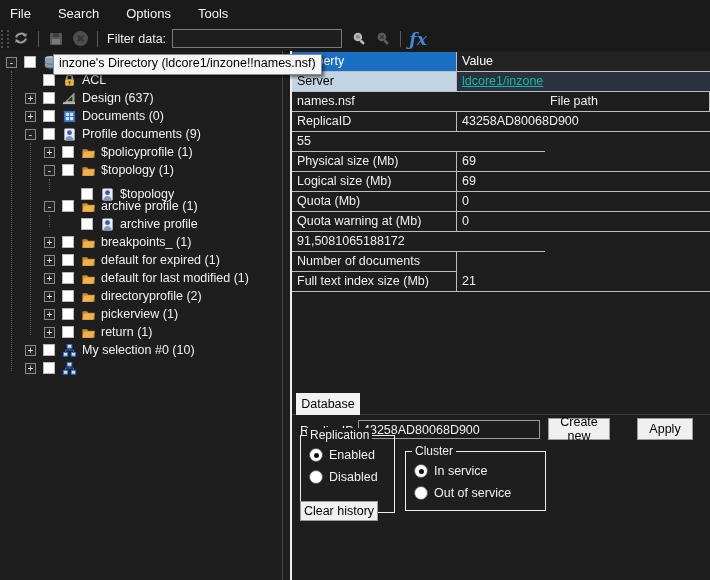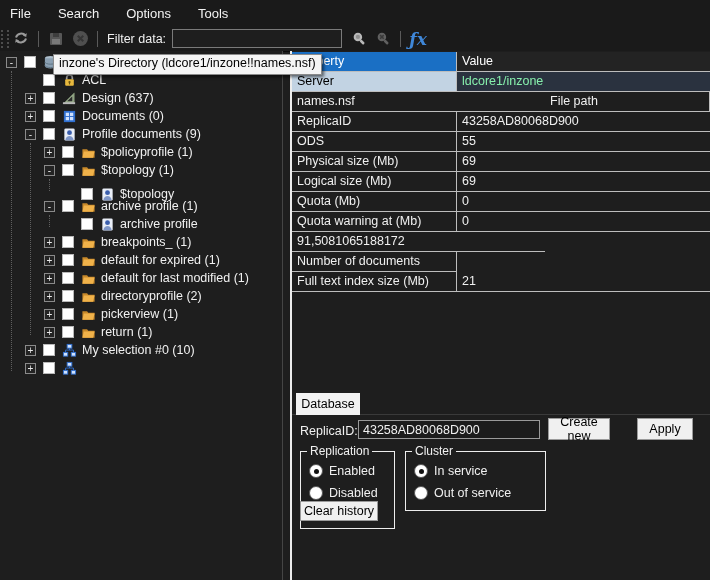--- a/index.html
+++ b/index.html
@@ -48,39 +48,39 @@
   
   .prop-table{position:absolute;left:0;top:1px;width:418px;}
   .prop-row{display:flex;height:20px;box-sizing:border-box;}
   .prop-cell{box-sizing:border-box;padding:2px 4px 0 5px;border-right:1px solid #bdbdbd;
              border-bottom:1px solid #bdbdbd;overflow:hidden;white-space:nowrap;}
   .col-prop{width:165px;}
   .col-val{width:253px;border-right:none;}
   .hdr .col-prop{background:#1a6fc4;color:#fff;}
   .hdr .col-val{background:#232323;color:#fff;}
   .sel-prop{background:#c2d3e3;color:#000;}
-  .sel-val{background:#2a323f;color:#86efac;}
+  .sel-val{background:#2a323f;color:#14b8a6;text-decoration:underline;}
 
   
   .tabstrip-line{position:absolute;left:0;top:363px;width:418px;height:1px;background:#3a3a3a;}
   .tab{position:absolute;left:4px;top:342px;width:64px;height:22px;background:#f2f2f2;color:#000;
        display:flex;align-items:center;justify-content:center;font-size:12.5px;z-index:2;}
 
   .replica-label{position:absolute;left:8px;top:373px;color:#f0f0f0;}
   .replica-input{position:absolute;left:66px;top:369px;width:172px;height:17px;background:#1c1c1c;
                  border:1px solid #9a9a9a;color:#f0f0f0;font-family:"Liberation Sans",sans-serif;
                  font-size:12.5px;padding:0 4px;outline:none;}
   .btn{position:absolute;height:22px;background:#f0f0f0;color:#000;border:1px solid #9a9a9a;
        font-family:"Liberation Sans",sans-serif;font-size:12.5px;text-align:center;box-sizing:border-box;
        display:flex;align-items:center;justify-content:center;cursor:default;}
   .btn-create{left:256px;top:367px;width:62px;}
   .btn-apply{left:345px;top:367px;width:56px;}
 
   .groupbox{position:absolute;border:1px solid #ededed;box-sizing:border-box;}
-  .gb-replication{left:8px;top:400px;width:95px;height:78px;}
+  .gb-replication{left:8px;top:384px;width:95px;height:78px;}
   .gb-cluster{left:113px;top:400px;width:141px;height:60px;}
   .gb-title{position:absolute;top:-8px;left:6px;background:#1e1e1e;padding:0 3px;color:#f0f0f0;font-size:12px;}
   .radio-row{position:absolute;left:8px;display:flex;align-items:center;height:14px;}
   .radio{width:12px;height:12px;border-radius:50%;background:#fff;border:1px solid #555;
          margin-right:6px;position:relative;box-sizing:content-box;}
   .radio.checked::after{content:"";position:absolute;left:3.5px;top:3.5px;width:5px;height:5px;
                         border-radius:50%;background:#111;}
   .radio-label{color:#f0f0f0;white-space:nowrap;}
   .btn-clear{left:8px;top:450px;width:78px;height:20px;}
 
@@ -340,21 +340,20 @@
         </div>
         <div class="prop-row">
           <div class="prop-cell col-val">names.nsf</div>
           <div class="prop-cell col-prop">File path</div>
         </div>
         <div class="prop-row">
           <div class="prop-cell col-prop">ReplicaID</div>
           <div class="prop-cell col-val">43258AD80068D900</div>
         </div>
         <div class="prop-row">
-          <div class="prop-cell col-prop">ODS</div>
           <div class="prop-cell col-val">55</div>
         </div>
         <div class="prop-row">
           <div class="prop-cell col-prop">Physical size (Mb)</div>
           <div class="prop-cell col-val">69</div>
         </div>
         <div class="prop-row">
           <div class="prop-cell col-prop">Logical size (Mb)</div>
           <div class="prop-cell col-val">69</div>
         </div>

